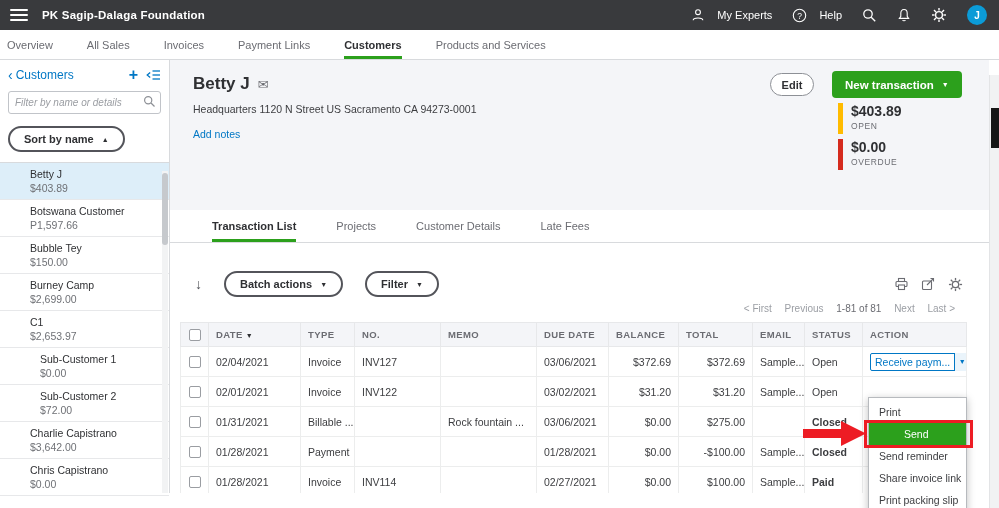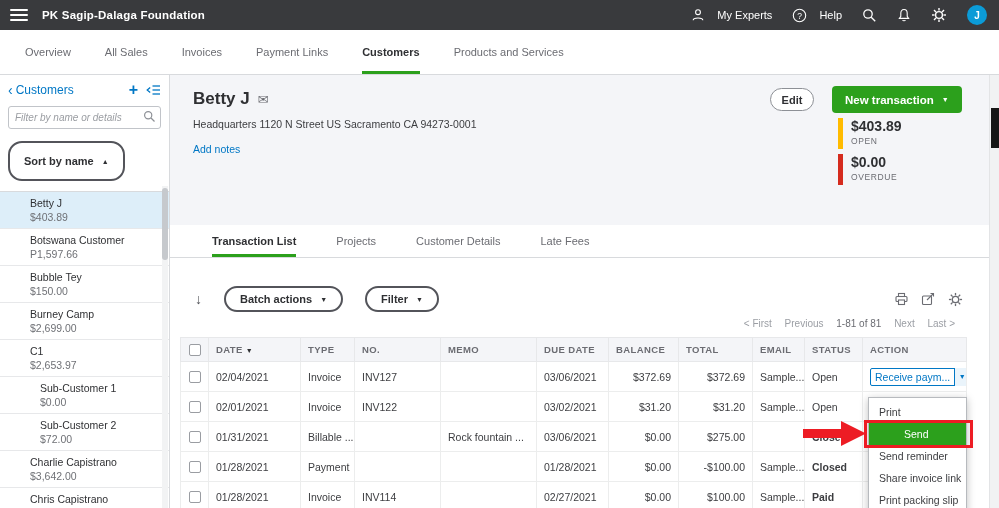--- a/index.html
+++ b/index.html
@@ -10,40 +10,40 @@
   .topbar { height:30px; background:#393a3d; display:flex; align-items:center; color:#fff; padding:0 12px 0 10px; }
   .hamburger { width:18px; display:flex; flex-direction:column; gap:3px; cursor:pointer; margin-right:14px; }
   .hamburger span { display:block; height:2px; background:#fff; border-radius:1px; }
   .company { font-size:11.5px; font-weight:bold; letter-spacing:.2px; }
   .topbar-right { margin-left:auto; display:flex; align-items:center; gap:20px; }
   .top-item { display:flex; align-items:center; gap:12px; font-size:11px; color:#fff; cursor:pointer; }
   .icon-svg { display:block; }
   .avatar { width:20px; height:20px; border-radius:50%; background:#0b9bd7; color:#fff; font-size:10px; font-weight:bold; display:flex; align-items:center; justify-content:center; }
 
   
-  .subnav { height:45px; border-bottom:1px solid #d8dadd; display:flex; align-items:stretch; padding-left:25px; gap:34px; background:#fff; }
+  .subnav { height:30px; border-bottom:1px solid #d8dadd; display:flex; align-items:stretch; padding-left:7px; gap:34px; background:#fff; }
   .subnav-tab { display:flex; align-items:center; font-size:11px; color:#6b6c72; position:relative; cursor:pointer; }
   .subnav-tab.active { color:#2f3033; font-weight:bold; }
   .subnav-tab.active::after { content:""; position:absolute; left:0; right:0; bottom:0; height:3px; background:#2ca01c; }
 
   
   .page-body { display:flex; height:433px; }
 
   
   .sidebar { width:170px; border-right:1px solid #d8dadd; position:relative; background:#fff; flex:none; }
   .sb-top { display:flex; align-items:center; padding:7px 8px 4px 8px; }
   .sb-back { color:#0077c5; font-size:12px; cursor:pointer; display:flex; align-items:center; gap:3px; }
   .sb-back .chev { font-size:14px; line-height:1; }
   .sb-top-icons { margin-left:auto; display:flex; align-items:center; gap:8px; }
   .sb-plus { color:#0077c5; font-size:16px; font-weight:bold; line-height:1; cursor:pointer; }
   .sb-filter-wrap { margin:4px 8px; position:relative; }
   .sb-filter { width:100%; height:23px; border:1px solid #c1c4c9; border-radius:3px; font-size:10px; font-style:italic; color:#6b6c72; padding:0 20px 0 6px; font-family:"Liberation Sans",sans-serif; }
   .sb-filter::placeholder { color:#9a9da2; font-style:italic; }
   .sb-filter-mag { position:absolute; right:5px; top:4px; }
-  .sb-sort { margin:8px 8px 10px 8px; display:inline-flex; align-items:center; gap:8px; border:2px solid #53545a; border-radius:14px; height:40px; padding:8px 14px; font-size:11px; font-weight:bold; color:#2f3033; background:#fff; cursor:pointer; font-family:"Liberation Sans",sans-serif; }
+  .sb-sort { margin:8px 8px 10px 8px; display:inline-flex; align-items:center; gap:8px; border:2px solid #53545a; border-radius:14px; height:26px; padding:8px 14px; font-size:11px; font-weight:bold; color:#2f3033; background:#fff; cursor:pointer; font-family:"Liberation Sans",sans-serif; }
   .sb-sort .caret { font-size:7px; }
   .sb-list { border-top:1px solid #d8dadd; }
   .sb-item { padding:5px 8px 5px 30px; border-bottom:1px solid #e7e8ea; cursor:pointer; }
   .sb-item.sub { padding-left:40px; }
   .sb-item.selected { background:#ddeef9; }
   .sb-name { font-size:10.5px; color:#2f3033; }
   .sb-bal { font-size:10.5px; color:#6f7176; margin-top:2px; }
   .sb-scroll { position:absolute; right:1px; top:111px; bottom:0; width:6px; background:#f2f3f4; }
   .sb-scroll-thumb { position:absolute; top:2px; left:0; width:6px; height:72px; background:#c6c9cd; border-radius:3px; }
 

